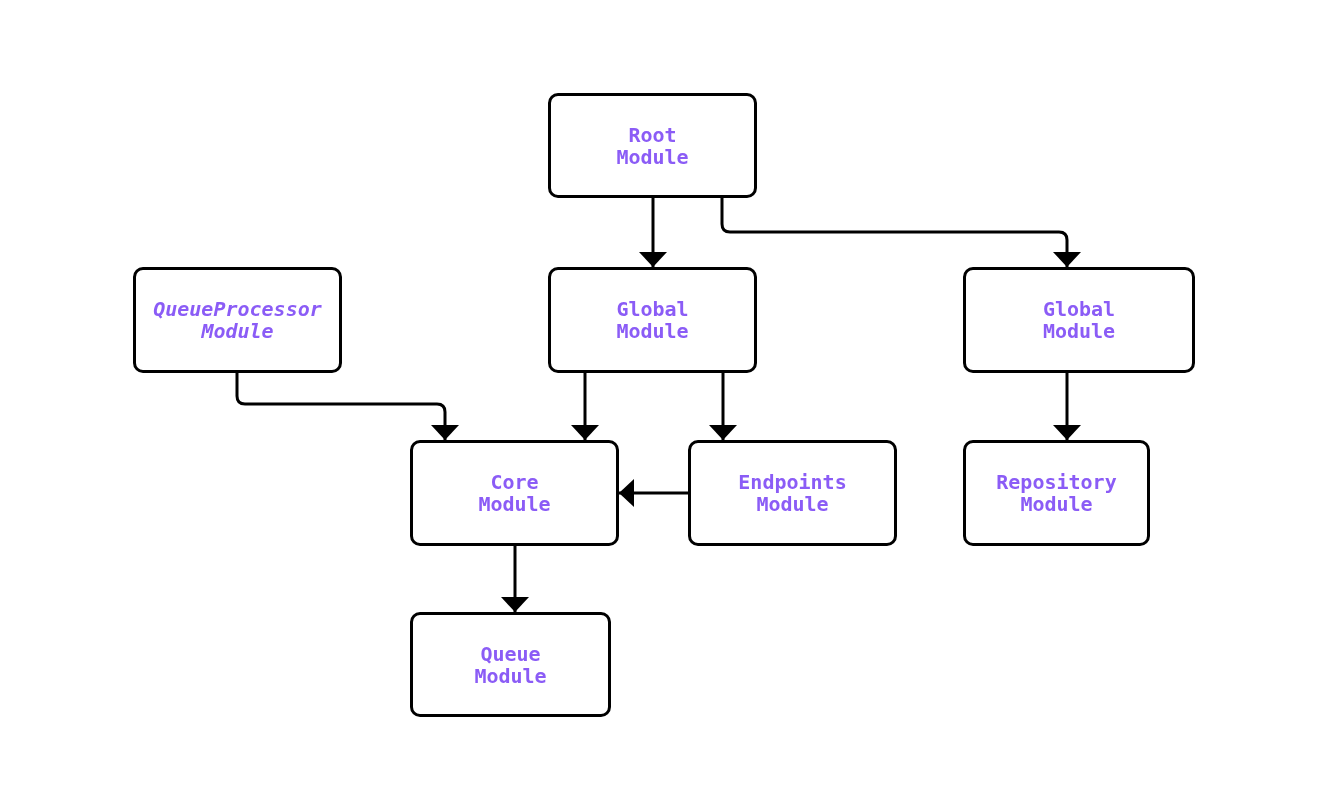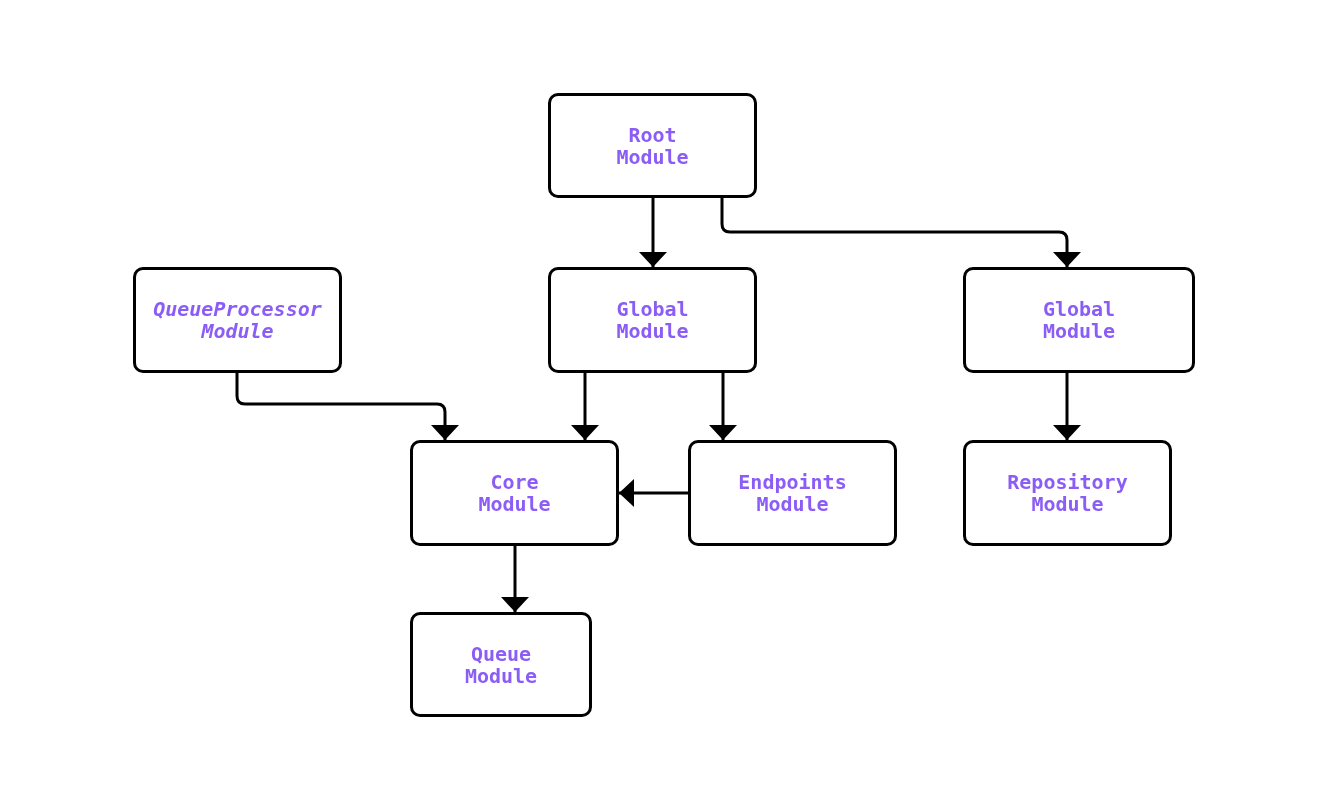--- a/index.html
+++ b/index.html
@@ -95,23 +95,23 @@
   <div class="node" style="left: 410px; top: 440px; width: 209px; height: 106px; text-align: right;">
     <span>Core</span>
     <span>Module</span>
   </div>
 
   <div class="node" style="left: 688px; top: 440px; width: 209px; height: 106px; text-align: center;">
     <span>Endpoints</span>
     <span>Module</span>
   </div>
 
-  <div class="node" style="left: 963px; top: 440px; width: 209px; height: 106px;">
+  <div class="node" style="left: 963px; top: 440px; width: 187px; height: 106px;">
     <span>Repository</span>
     <span>Module</span>
   </div>
 
-  <div class="node" style="left: 410px; top: 612px; width: 182px; height: 105px;">
+  <div class="node" style="left: 410px; top: 612px; width: 201px; height: 105px;">
     <span>Queue</span>
     <span>Module</span>
   </div>
 
 </div>
 
 </body></html>

